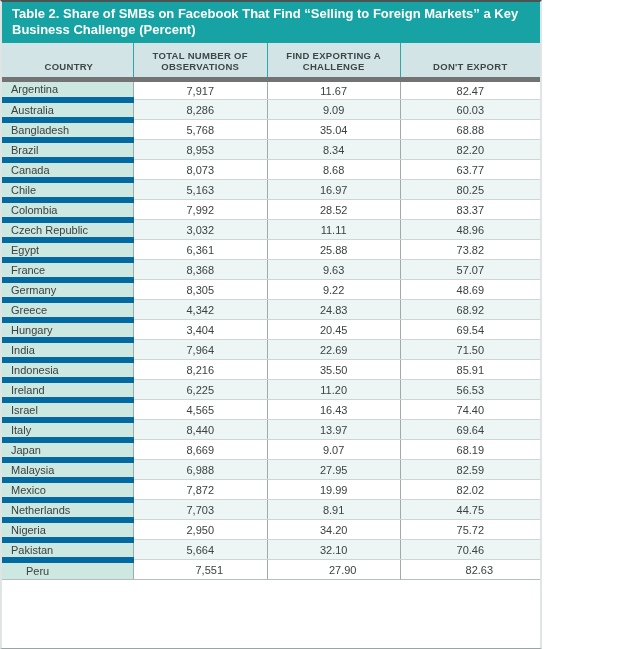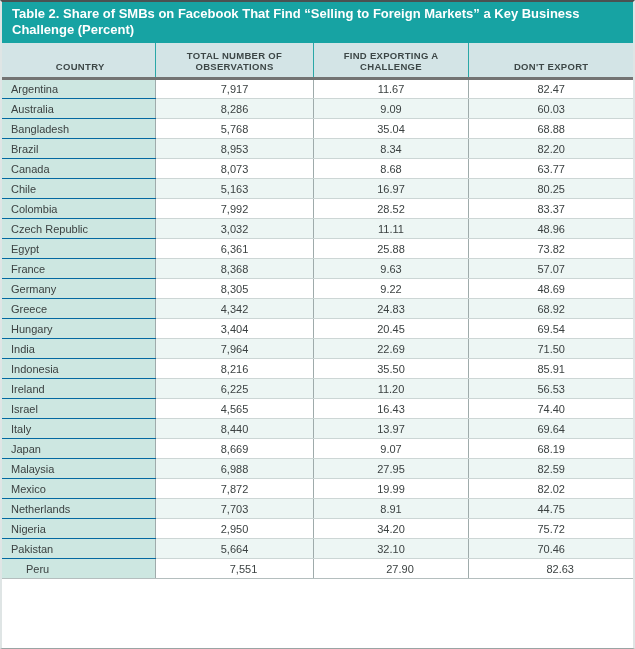--- a/index.html
+++ b/index.html
@@ -2,21 +2,21 @@
 <html><head>
 <meta charset="utf-8">
 <style>
   html, body {
     margin: 0;
     padding: 0;
     background: #ffffff;
     font-family: "Liberation Sans", "DejaVu Sans", sans-serif;
   }
   .page {
-    width: 635px;
+    width: 542px;
     height: 649px;
     box-sizing: border-box;
     background: #ffffff;
     border-top: 2px solid #4a5252;
     border-left: 2px solid #dfe5e5;
     border-right: 2px solid #dfe5e5;
     border-bottom: 1px solid #9aa4a4;
     overflow: hidden;
   }
   .title-band {
@@ -44,21 +44,21 @@
     color: #3d4747;
     font-size: 9.5px;
     font-weight: bold;
     letter-spacing: 0.3px;
     text-transform: uppercase;
     vertical-align: bottom;
     text-align: center;
     padding: 4px 6px 5px 6px;
     height: 25px;
     border-left: 1px solid #2aa7a7;
-    border-bottom: 3px solid #737373;
+    border-bottom: 5px solid #737373;
   }
   thead th:first-child {
     text-align: center;
     padding-left: 9px;
     border-left: none;
   }
   tbody td {
     font-size: 11px;
     color: #3c4242;
     height: 20px;
@@ -68,21 +68,21 @@
     border-left: 1px solid #9fabab;
     text-align: center;
     white-space: nowrap;
     overflow: hidden;
   }
   tbody td.cell-country {
     background: #cde7e1;
     text-align: left;
     padding-left: 9px;
     border-left: none;
-    border-bottom: 1px solid #0369a1;
+    border-bottom: 6px solid #0369a1;
   }
   tbody tr:nth-child(even) td.cell-num {
     background: #edf6f4;
   }
   tbody tr:nth-child(odd) td.cell-num {
     background: #ffffff;
   }
   tbody tr:last-child td {
     border-bottom: 1px solid #b4bebe;
     padding-left: 24px;

